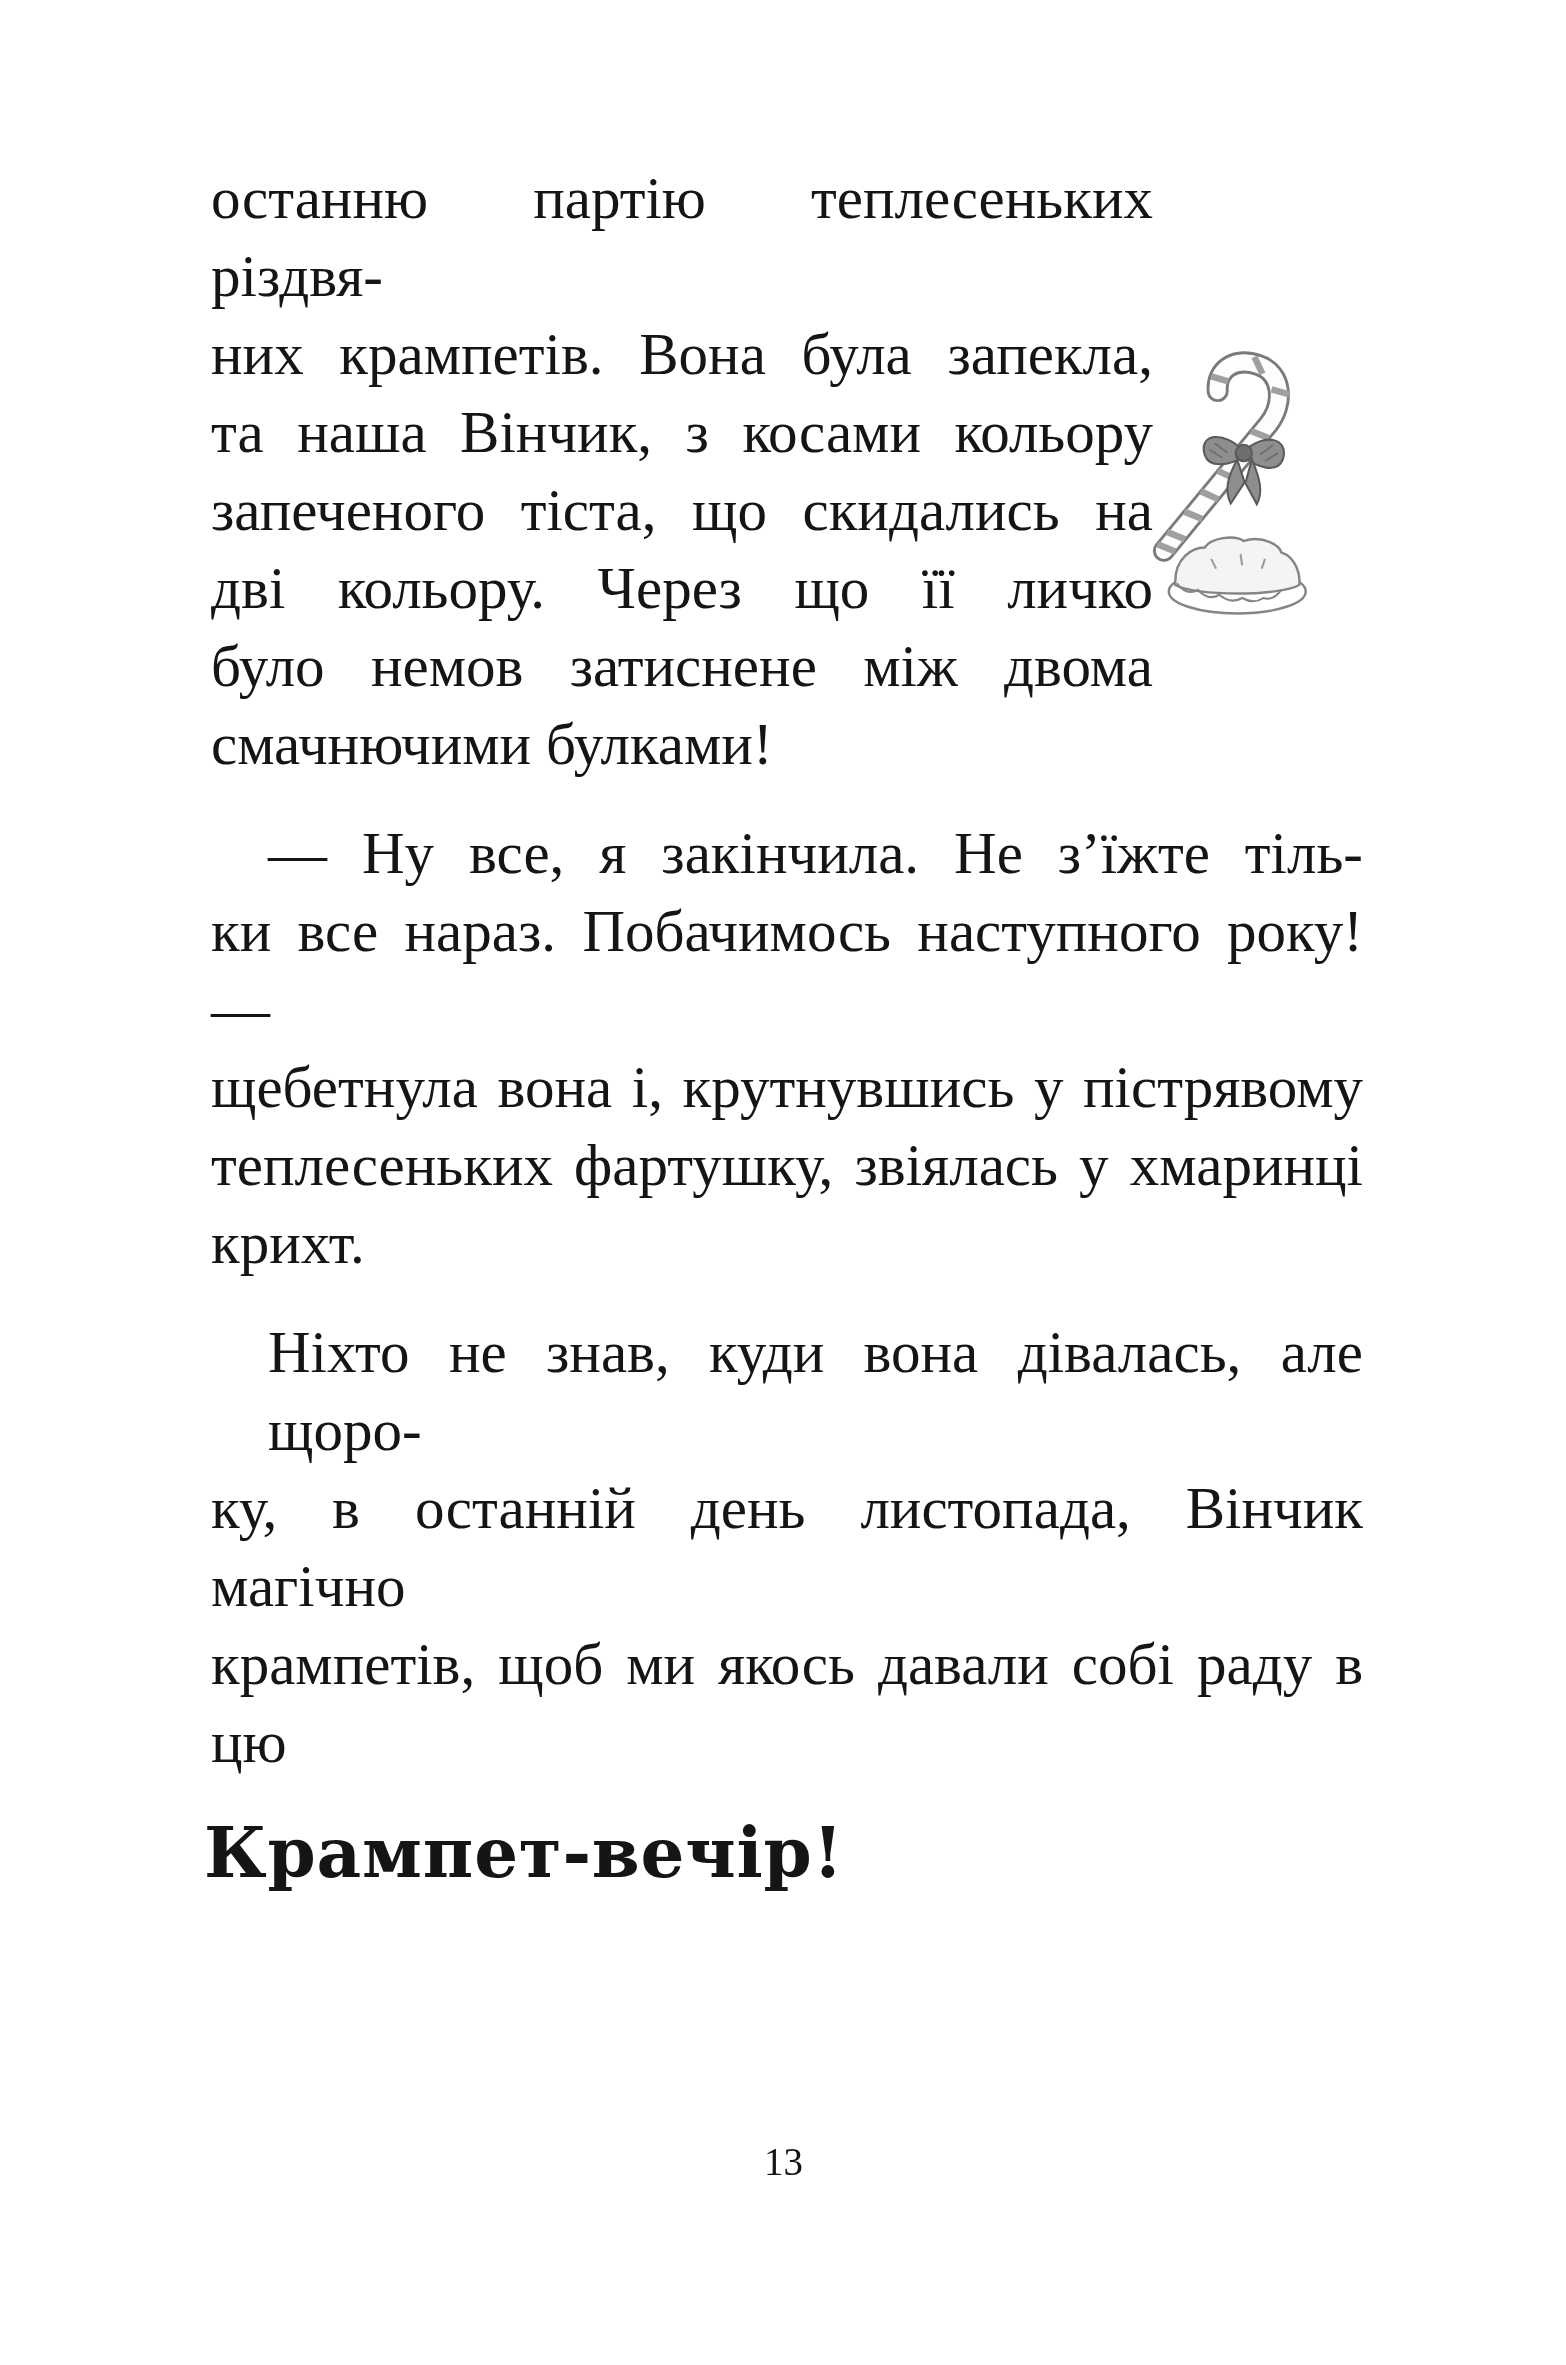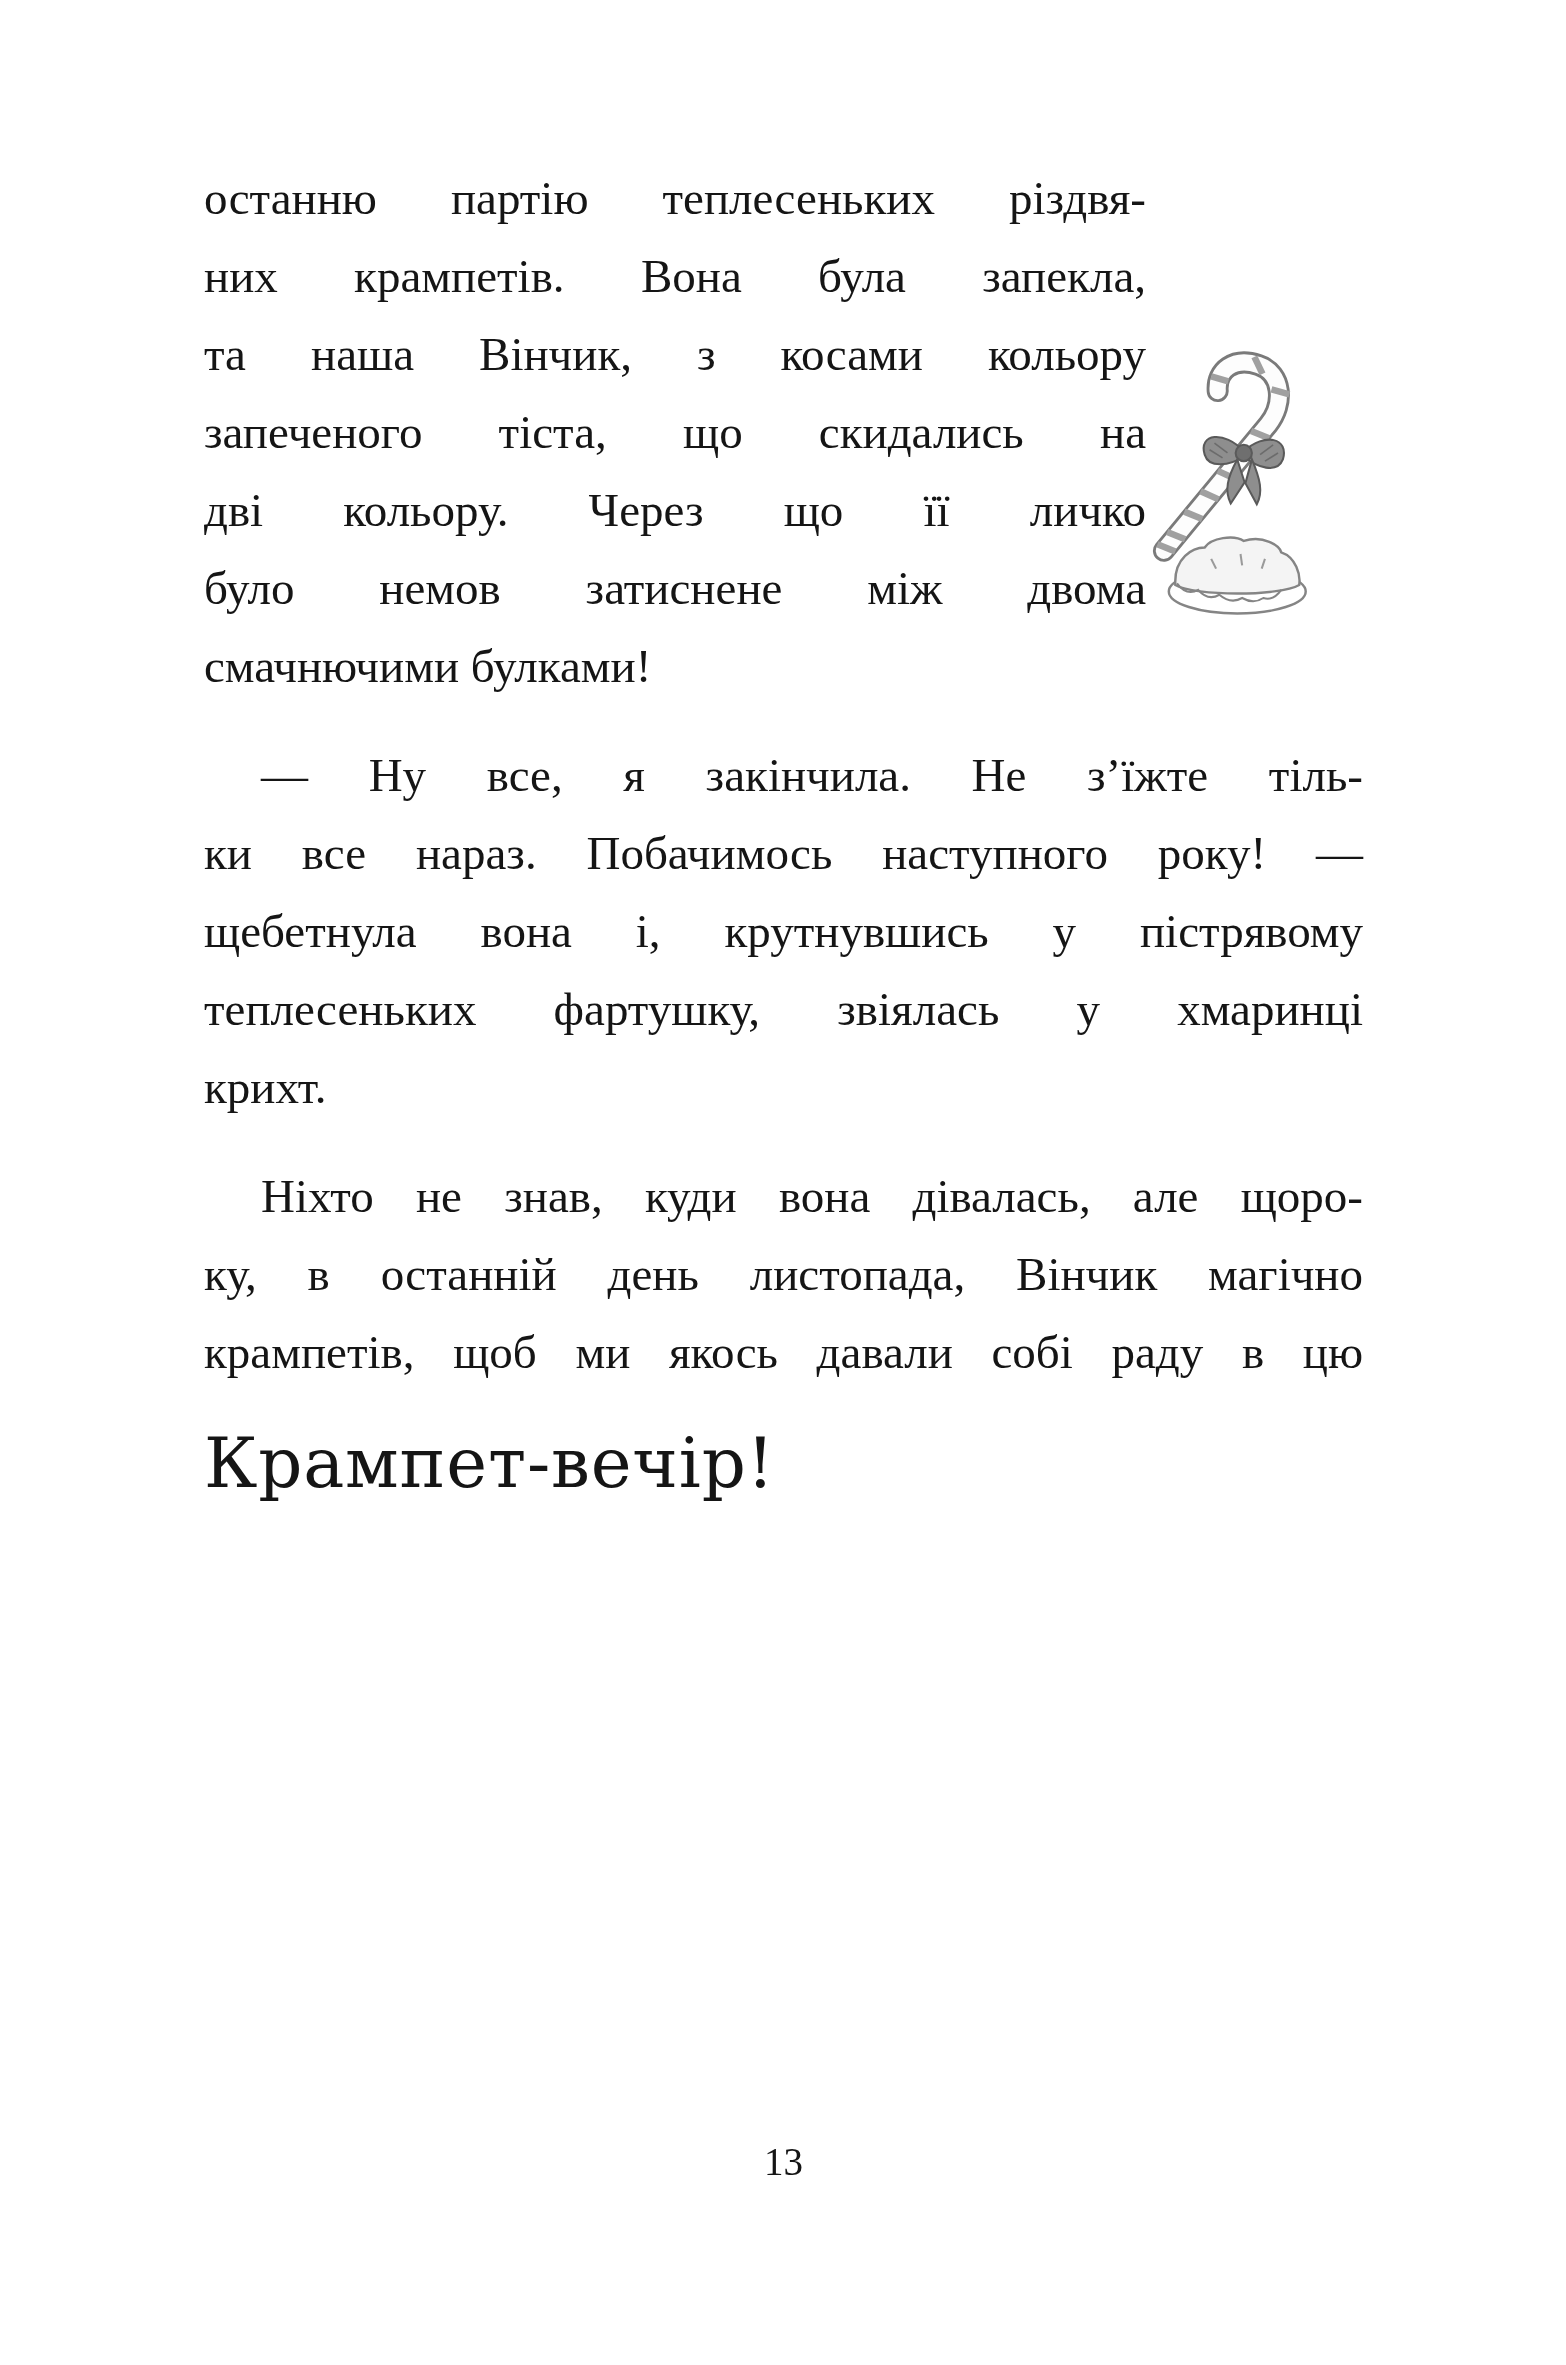--- a/index.html
+++ b/index.html
@@ -16,38 +16,38 @@
     font-family: "Liberation Serif", serif;
     overflow: hidden;
   }
   .content {
     position: absolute;
     left: 204px;
     top: 159px;
     width: 1159px;
   }
   .para {
-    font-size: 47px;
+    font-size: 59px;
     line-height: 78px;
-    margin: 0 0 31px 0;
+    margin: 0 0 31px 7px;
   }
   .para:last-child { margin-bottom: 0; }
   .line {
     text-align: justify;
     text-align-last: justify;
   }
   .line.last { text-align-last: left; }
   .justify-last .line.last { text-align-last: justify; }
   .indent .line.first { padding-left: 57px; }
   .narrow { width: 942px; }
   .heading {
     font-family: "DejaVu Serif", serif;
     font-size: 69px;
     line-height: 82px;
-    font-weight: 400;
+    font-weight: 700;
     letter-spacing: 0.8px;
     margin: 0 0 6.5px 0;
   }
   .illustration {
     position: absolute;
     top: 347px;
     left: 1146px;
     width: 176px;
     height: 282px;
   }

